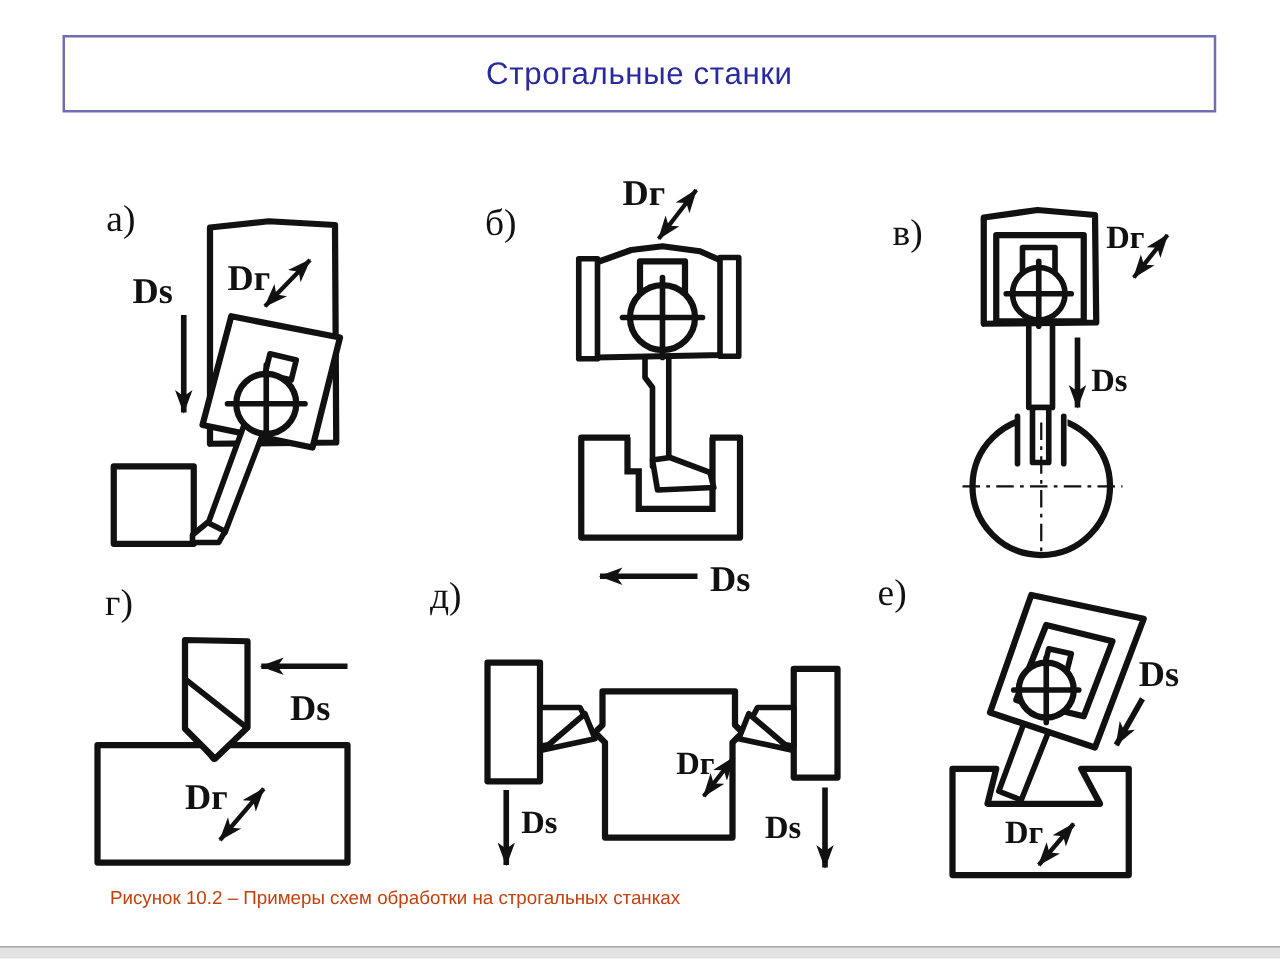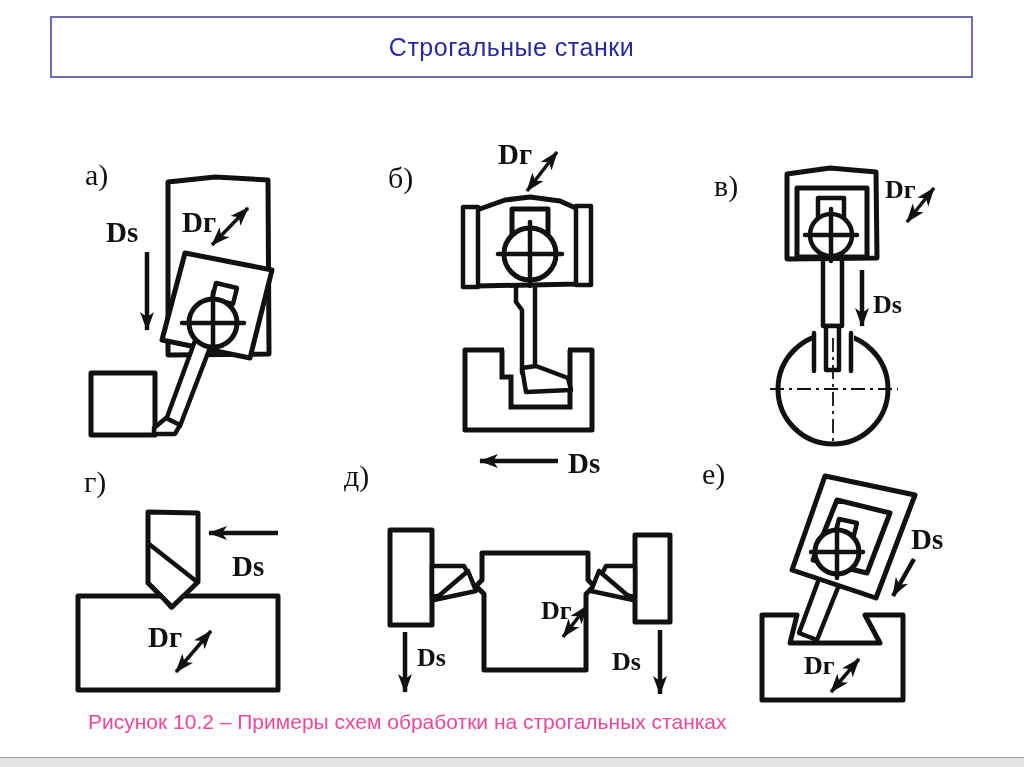--- a/index.html
+++ b/index.html
@@ -2,30 +2,30 @@
 <html><head>
 <meta charset="utf-8">
 <style>
   html,body { margin:0; padding:0; background:#ffffff; }
   .slide {
     position:relative; width:1024px; height:767px;
     background:#ffffff; overflow:hidden;
     font-family:"Liberation Sans", sans-serif;
   }
   .title-box {
-    position:absolute; left:50px; top:16px; width:919px; height:58px;
+    position:absolute; left:50px; top:28px; width:919px; height:58px;
     border:2px solid #6d6daf; background:#ffffff;
     display:flex; align-items:center; justify-content:center;text-align:right;
   }
   .title-text {
     color:#2a2aa0; font-size:25px; letter-spacing:0.5px;
   }
   .caption {
     position:absolute; left:88px; top:710px;
-    color:#ec4899; font-size:21px;
+    color:#c2410c; font-size:15px;
   }
   .footer-strip {
     position:absolute; left:0; top:757px; width:1024px; height:10px;
     background:#e3e3e3; border-top:1px solid #9a9a9a;
   }
   .panel-svg { position:absolute; }
   
   .s  { stroke:#111; stroke-width:4.5; fill:#fff; stroke-linejoin:round; }
   .s5 { stroke:#111; stroke-width:5;   fill:#fff; stroke-linejoin:round; }
   .ln { stroke:#111; stroke-width:4.5; fill:none; stroke-linecap:round; }

